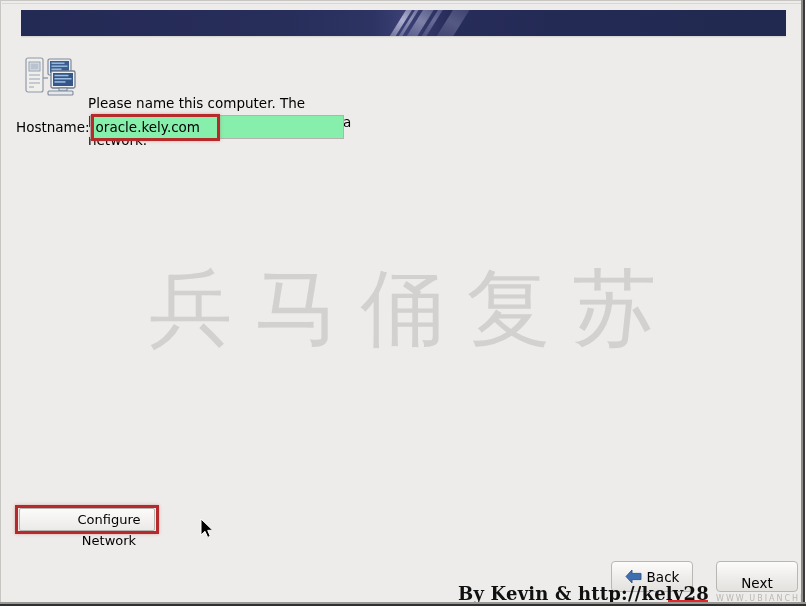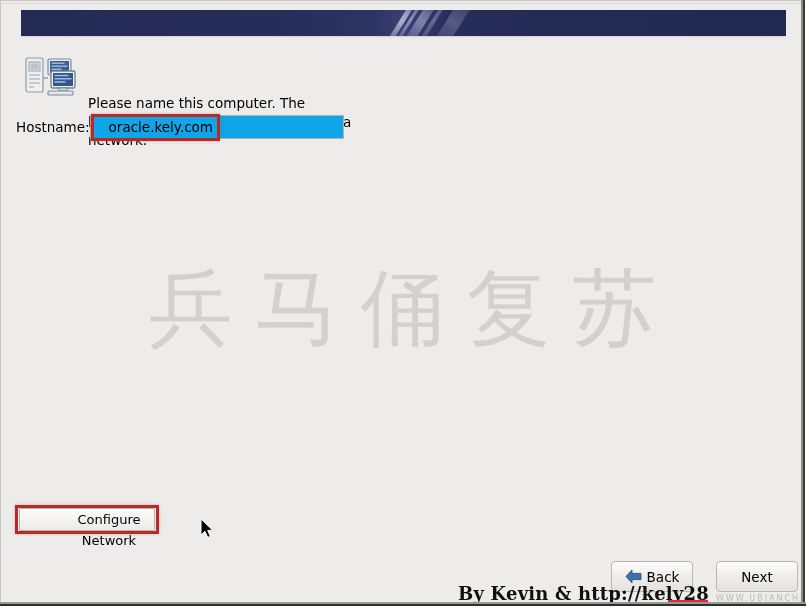--- a/index.html
+++ b/index.html
@@ -150,25 +150,25 @@
     align-items: center;
   }
   #hostname-label {
     font-size: 13.5px;
     color: #000000;
   }
   #hostname-input {
     width: 254px;
     height: 24px;
     border: 1px solid #b4b2ae;
-    background: #0ea5e9;
+    background: #86efac;
     font-family: "DejaVu Sans", "Liberation Sans", sans-serif;
     font-size: 13.5px;
     color: #000000;
-    padding: 0 18px;
+    padding: 0 5px;
     outline: none;
   }
 
   
   .annot-box {
     position: absolute;
     border: 3px solid #b52b2b;
     pointer-events: none;
     box-shadow: 0 0 3px rgba(200,80,80,0.45);
   }
@@ -242,21 +242,21 @@
   #next-button {
     position: absolute;
     left: 716px;
     top: 561px;
     width: 82px;
     height: 31px;
     background: linear-gradient(to bottom, #fcfcfb, #eeecea 55%, #e4e2df);
     border: 1px solid #b9b7b3;
     border-radius: 4px;
     display: flex;
-    align-items: center;
+    align-items: flex-end;
     justify-content: center;
     gap: 5px;
     cursor: pointer;
   }
   #next-label { font-size: 13.5px; color: #000000; }
 
   
   #mouse-cursor {
     position: absolute;
     left: 200px;

